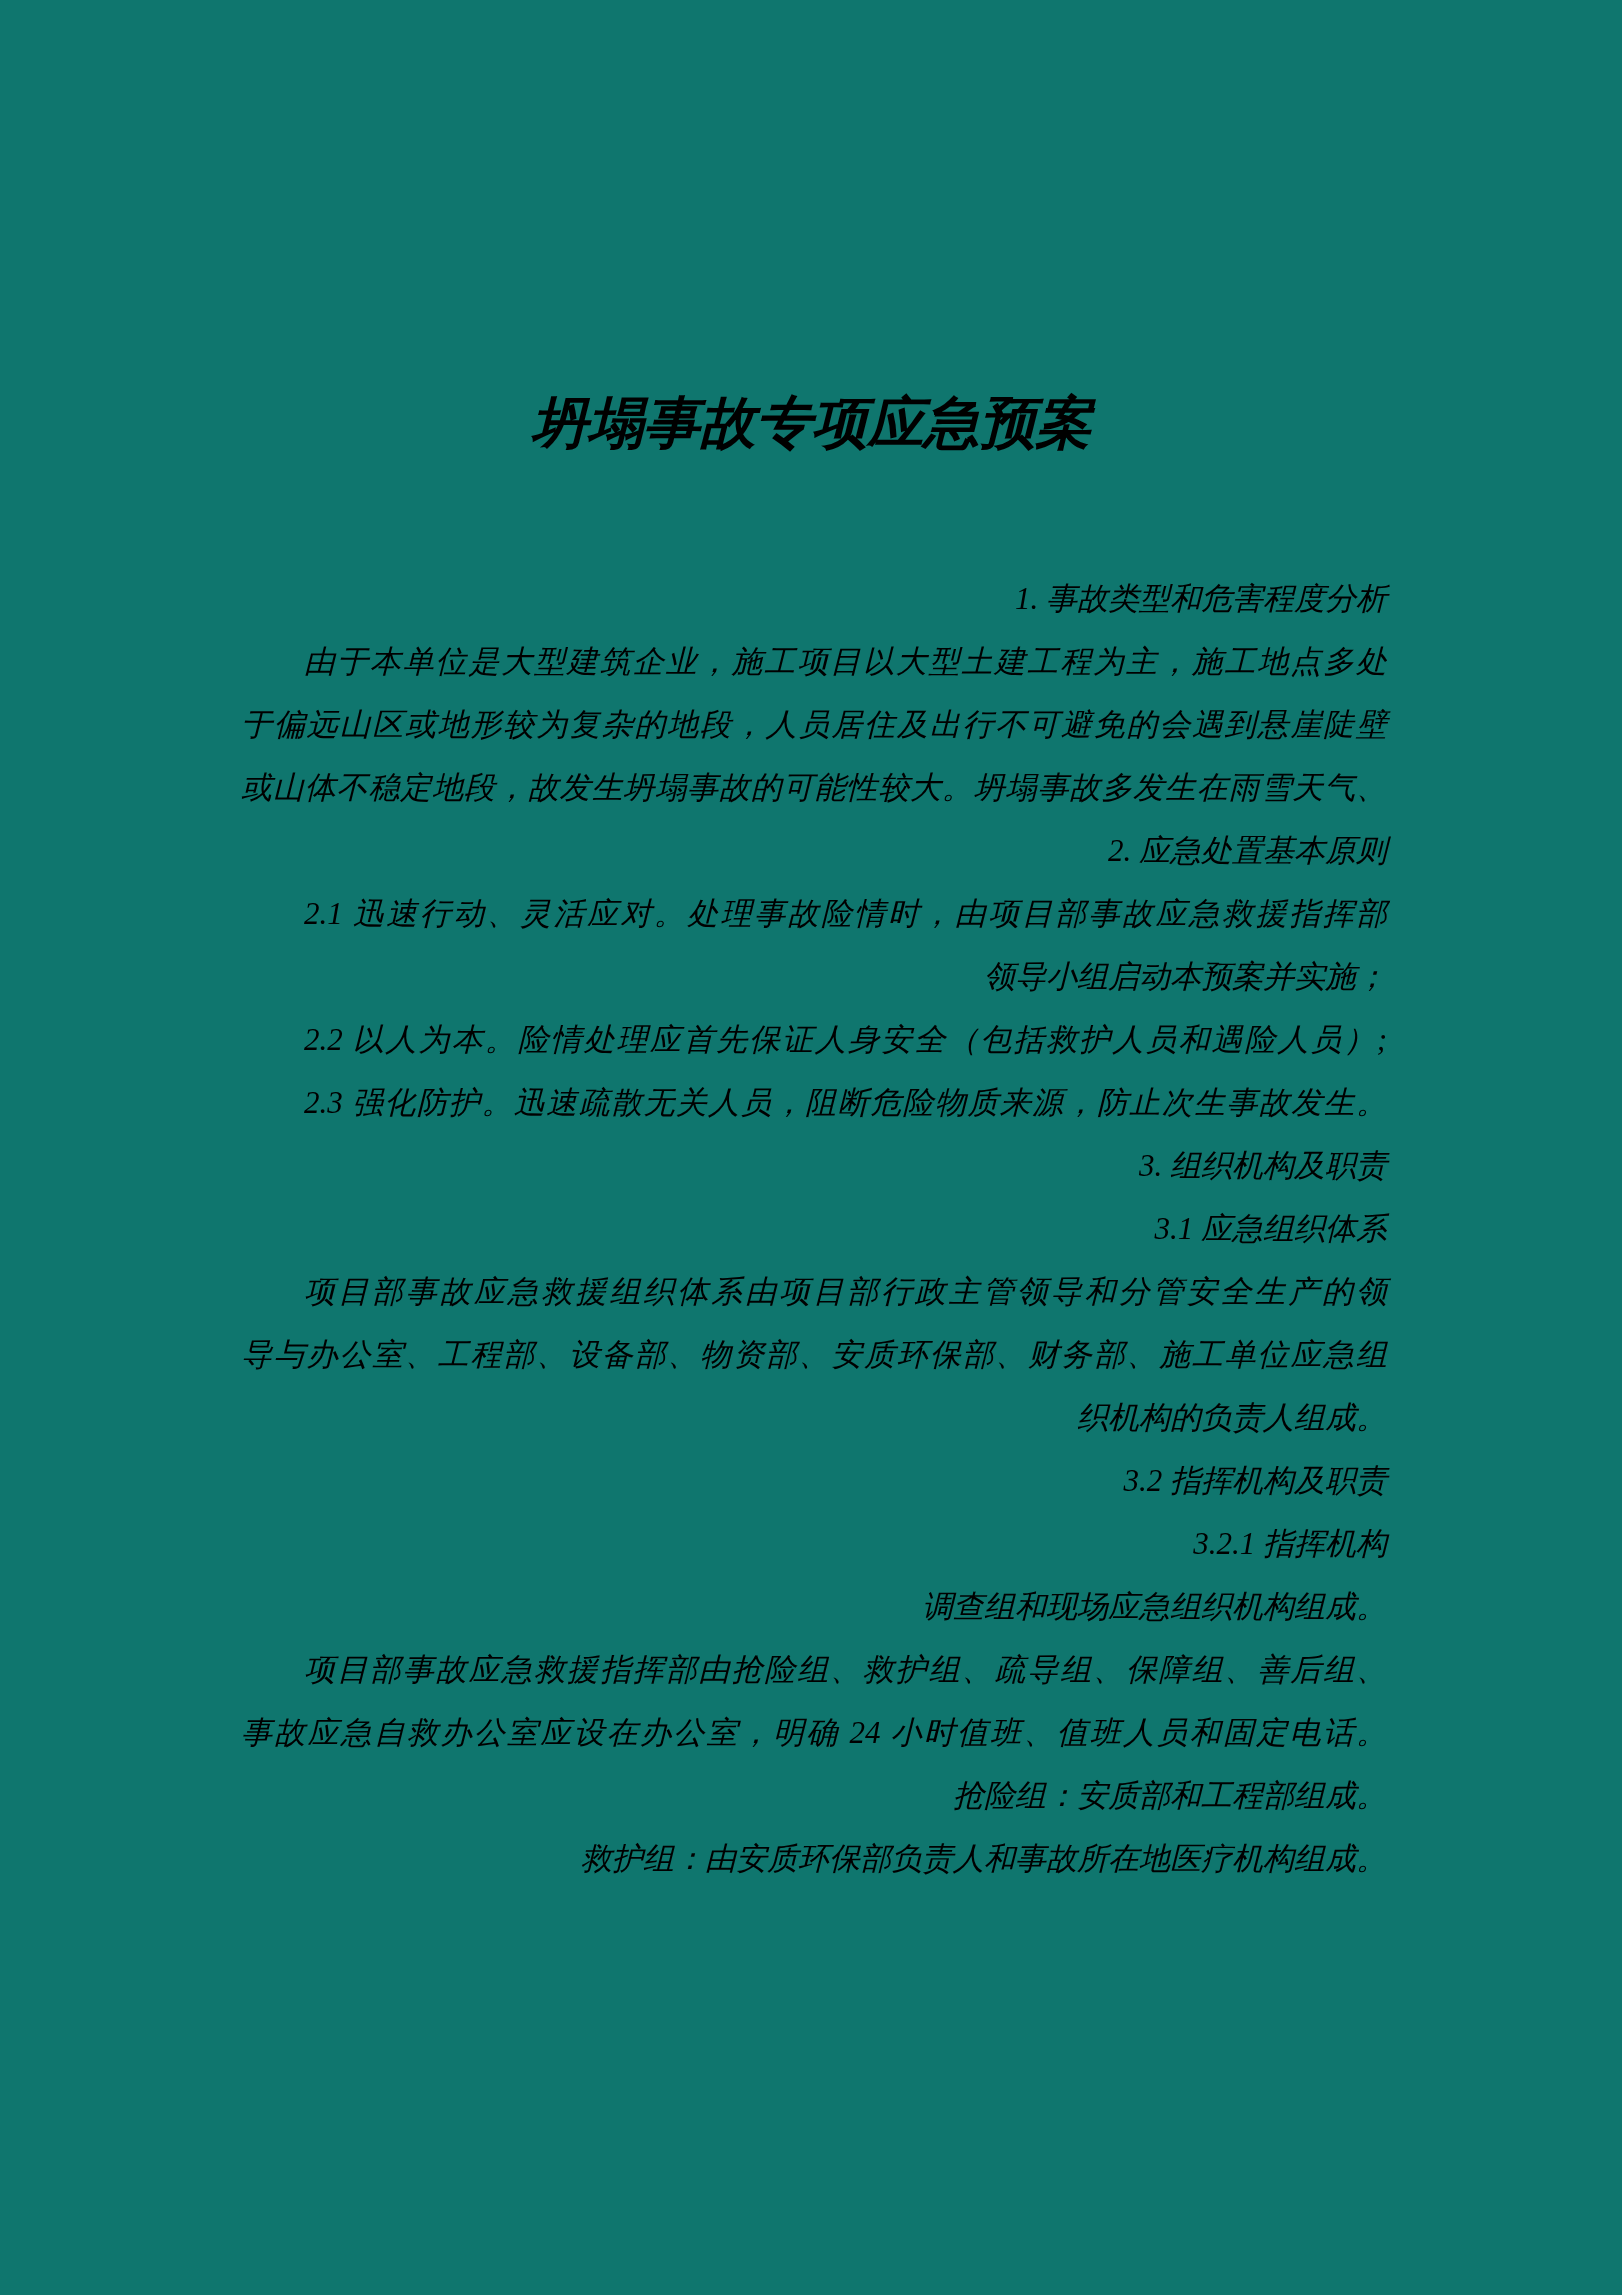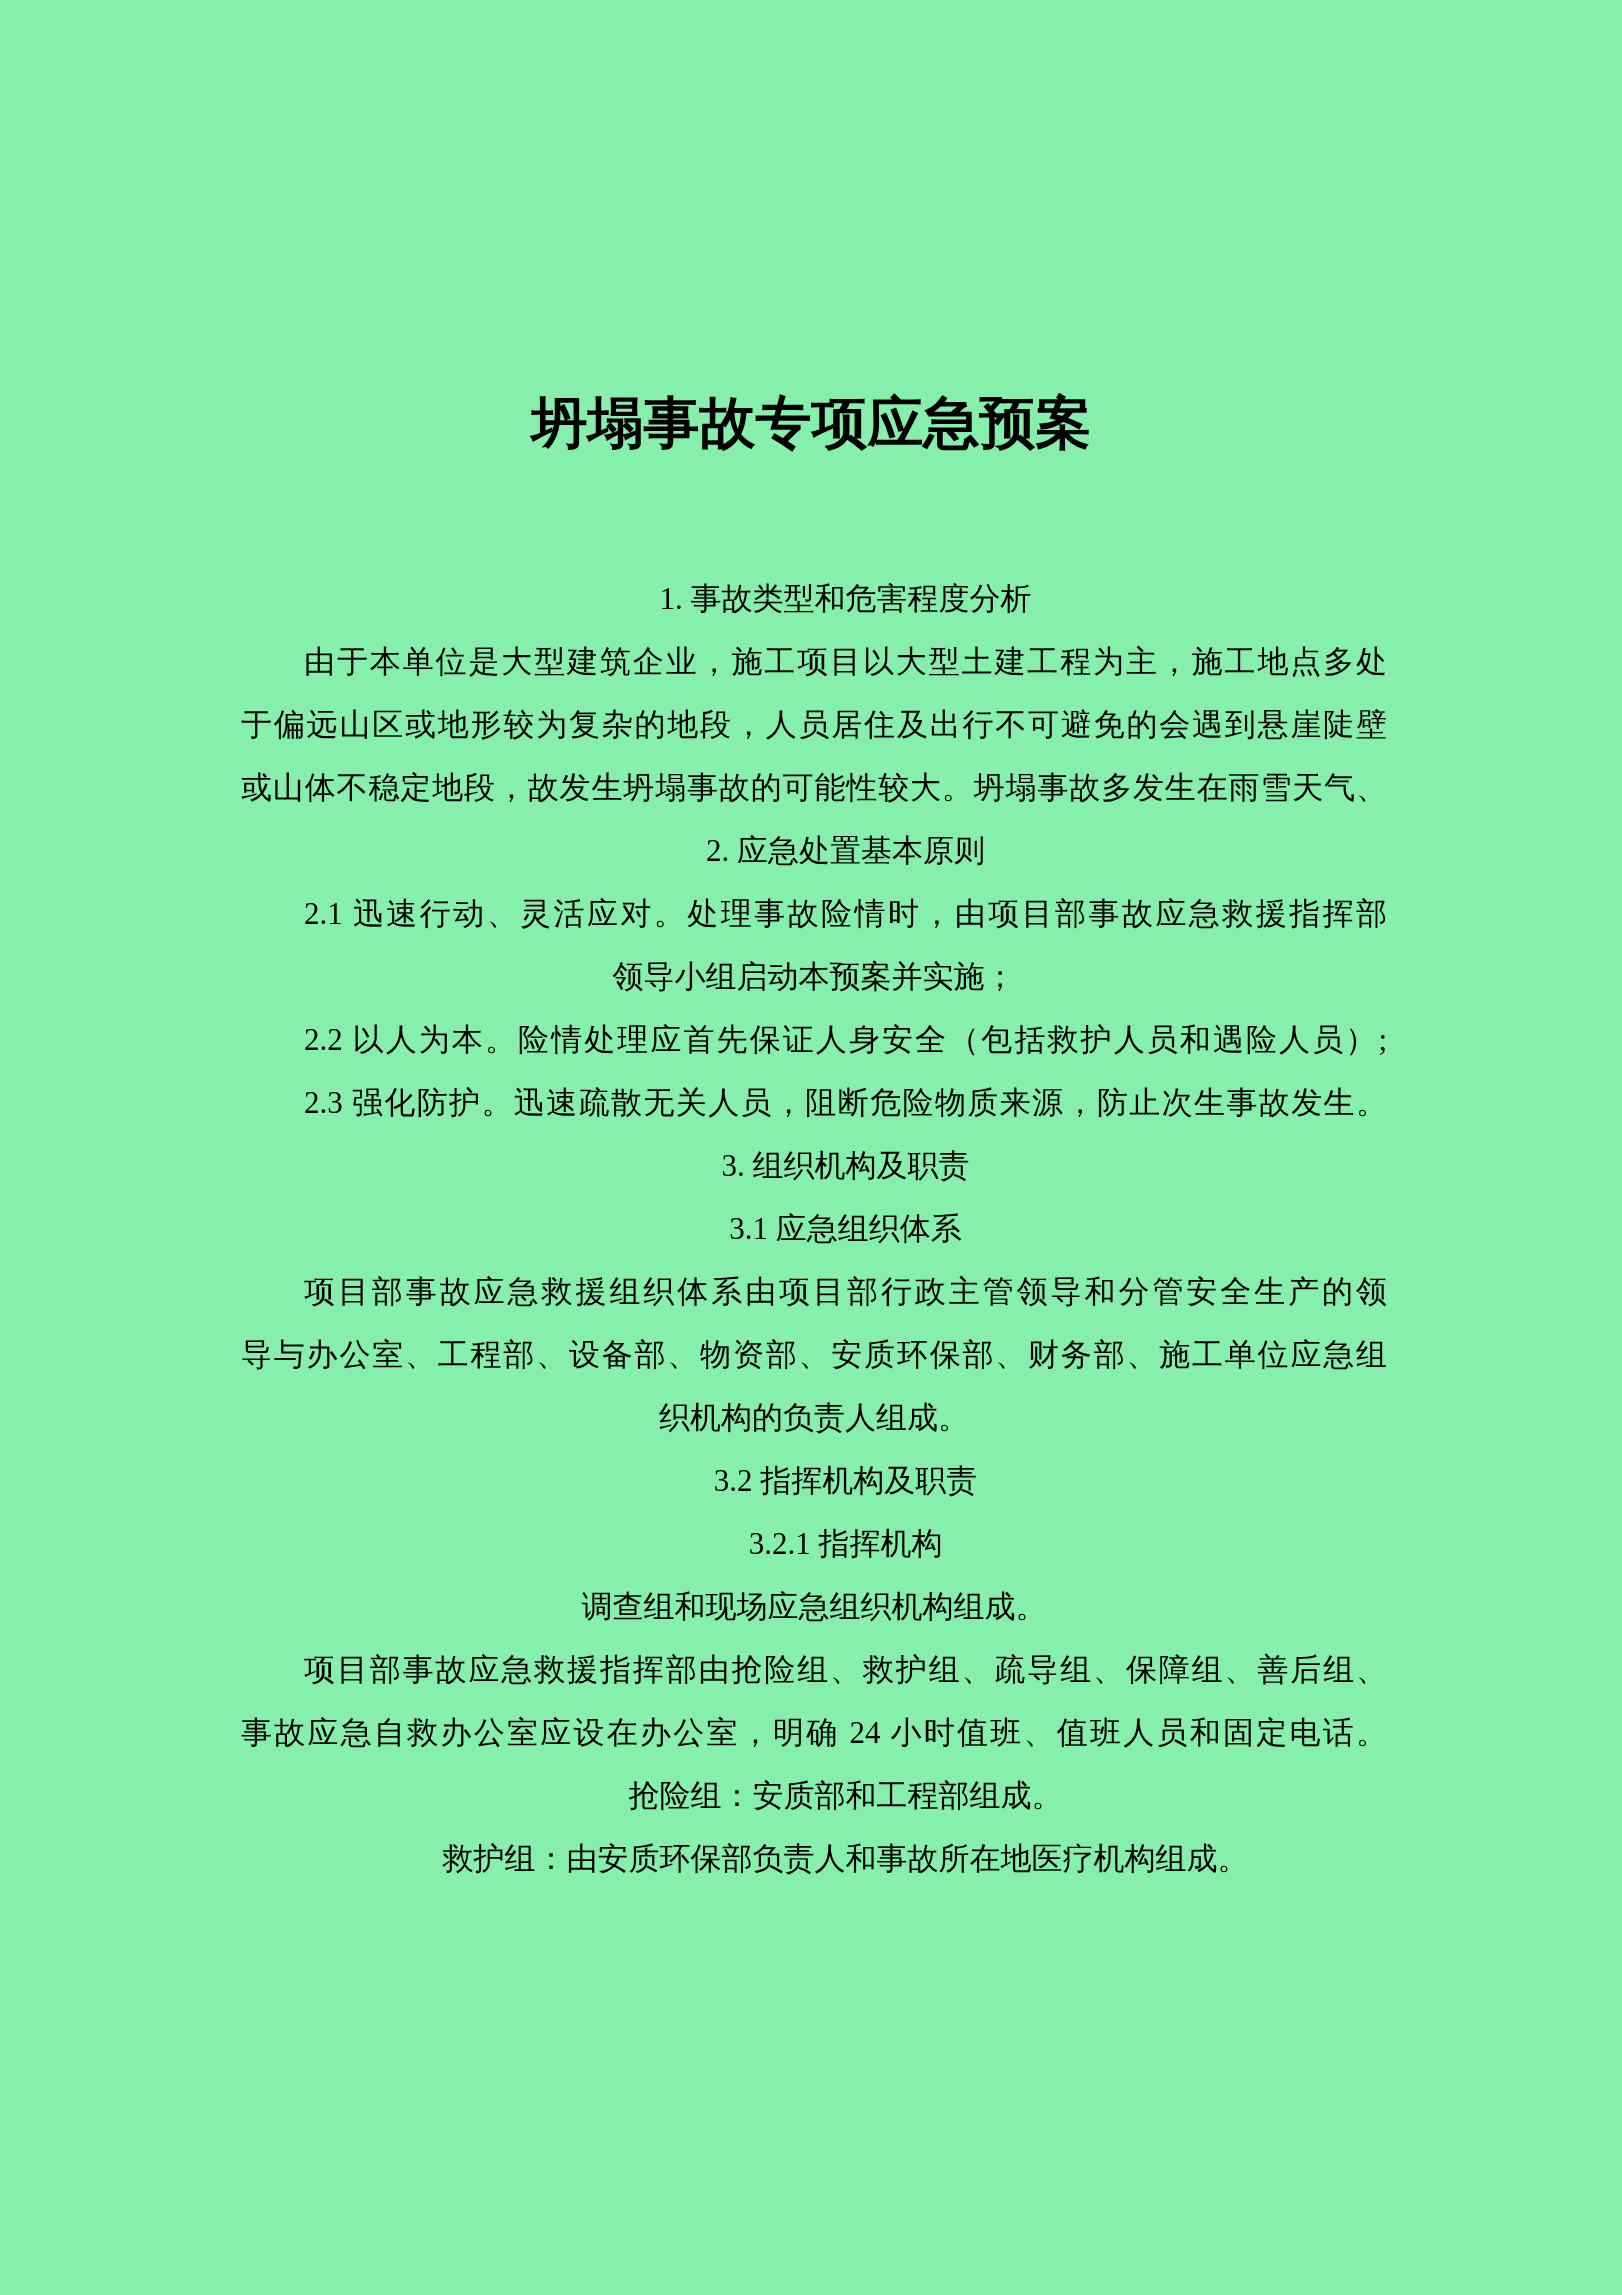--- a/index.html
+++ b/index.html
@@ -1,44 +1,45 @@
 <!DOCTYPE html>
 <html style="font-size:10.5px"><head>
 <meta charset="utf-8">
 <style>
   html, body { margin: 0; padding: 0; background: #ffffff; }
   .page {
     position: relative;
     width: 1623px;
     height: 2295px;
-    background: #86efac;
+    background: #0f766e;
     overflow: hidden;
     font-family: "Liberation Serif", "DejaVu Serif", serif;
     color: #000000;
+    font-style: italic;
   }
   .doc-title {
     margin: 387px 0 0 0;
     text-align: center;
     font-family: "Liberation Sans", "DejaVu Sans", sans-serif;
     font-weight: bold;
     font-size: 56px;
     line-height: 72px;
     color: #000000;
   }
   .content {
     margin-top: 108px;
     padding-left: 241px;
     padding-right: 236px;
   }
   .ln {
     height: 63px;
     line-height: 63px;
     font-size: 31px;
     white-space: normal;
-    text-align: center;
+    text-align: right;
   }
   .ind { text-indent: 63px; }
   .just {
     text-align: justify;
     text-align-last: justify;
     text-justify: inter-ideograph;
   }
 </style>
 </head>
 <body>

